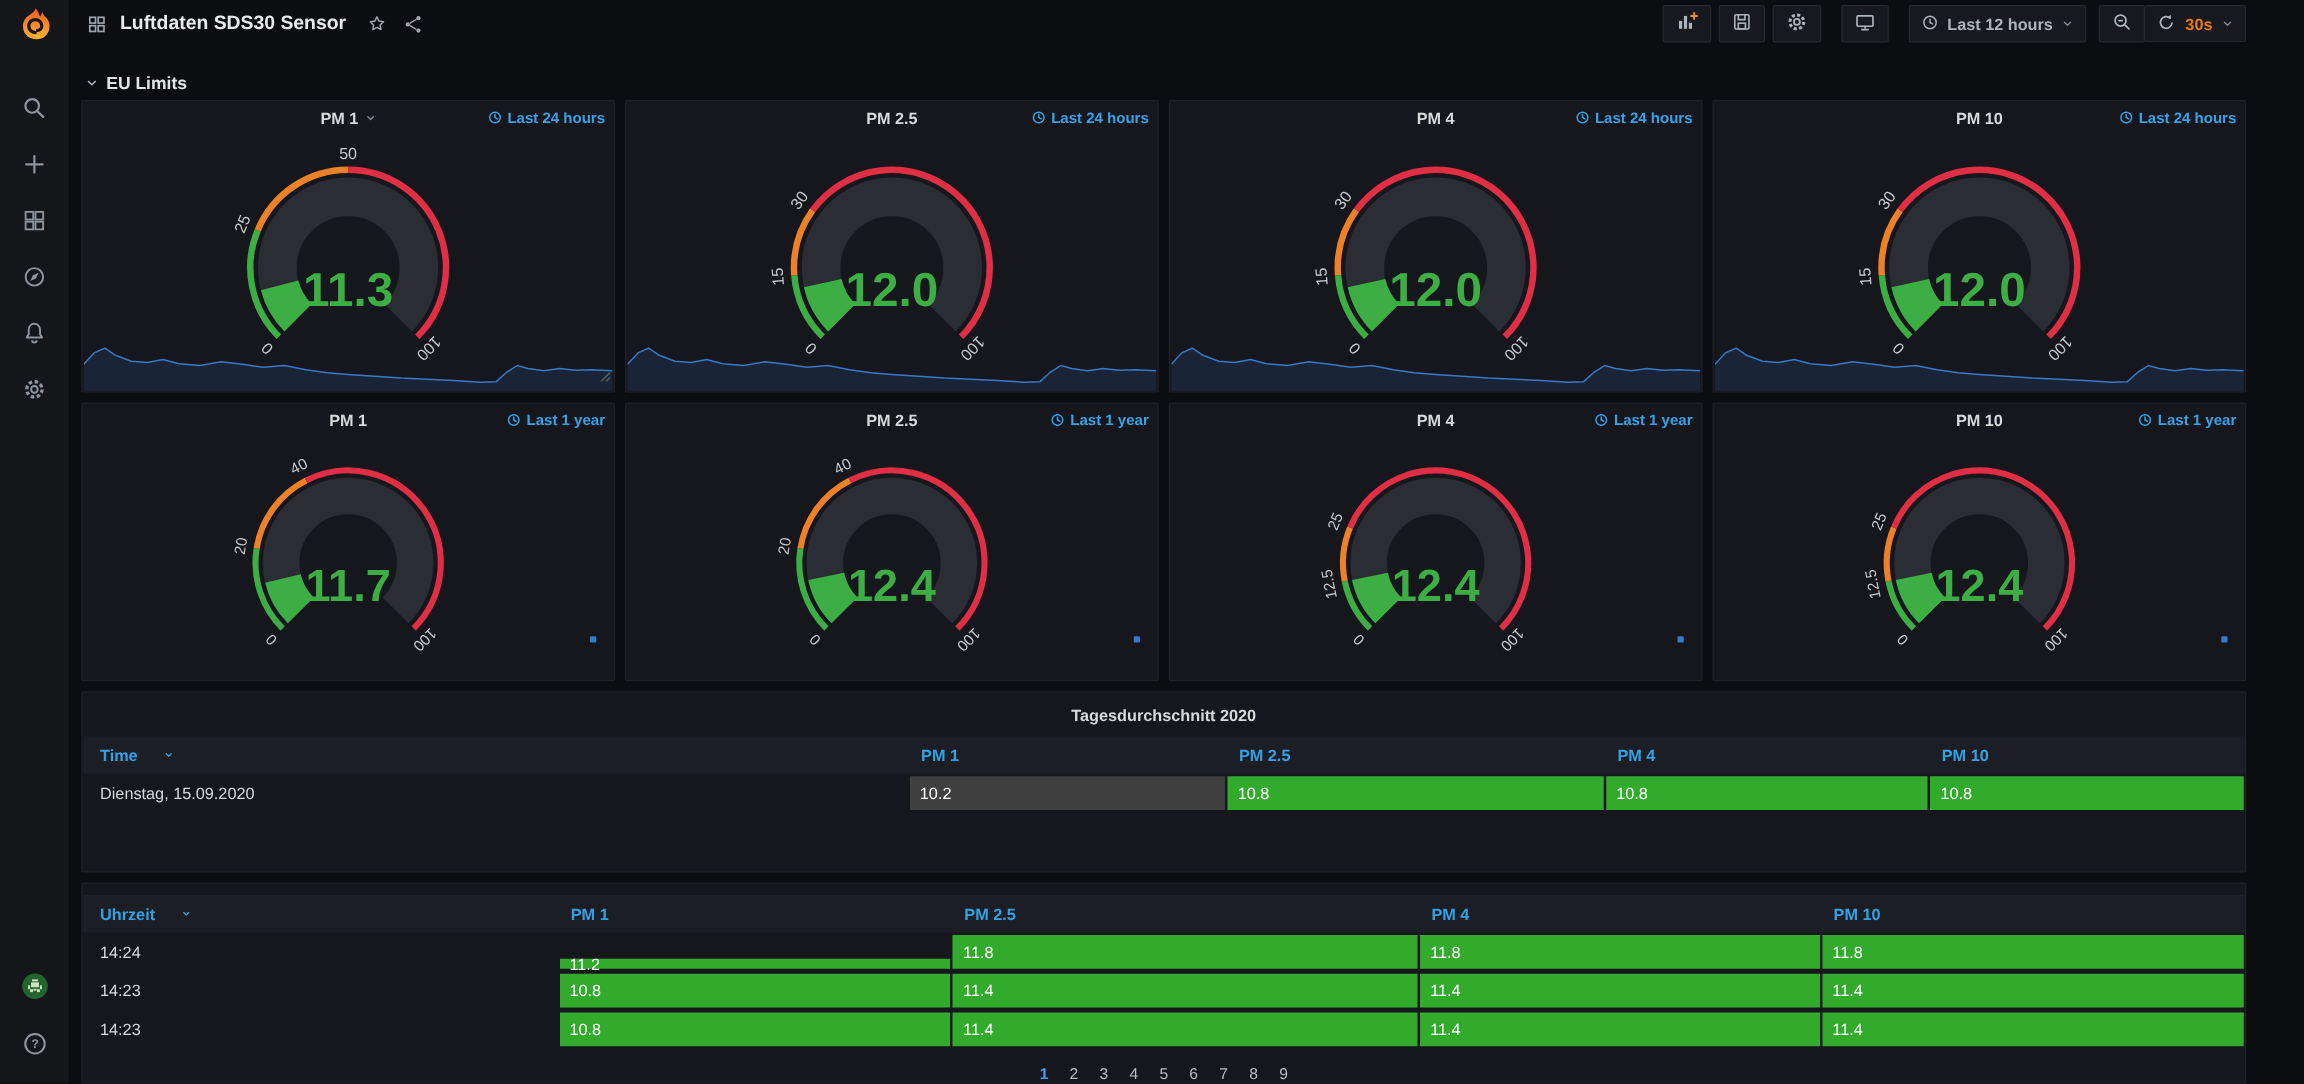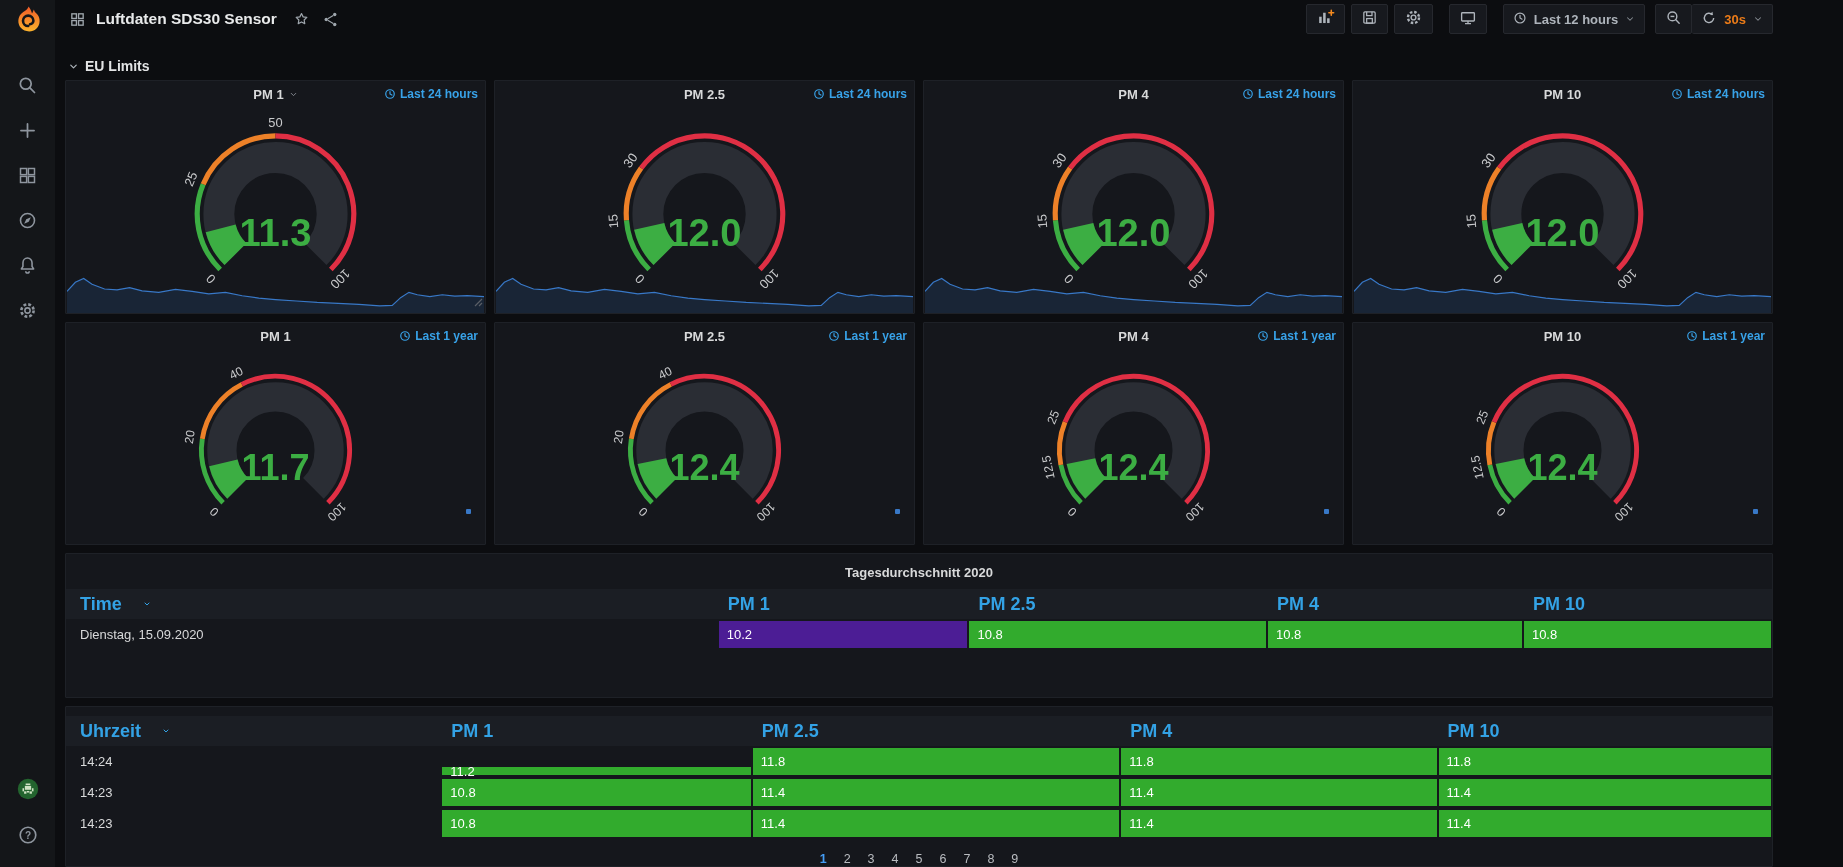--- a/index.html
+++ b/index.html
@@ -10,21 +10,21 @@
   .sidebar{width:55px;flex-shrink:0;background:#141619;display:flex;flex-direction:column;align-items:center;}
   .logo{margin-top:5px;cursor:pointer;}
   .side-menu{margin-top:34px;display:flex;flex-direction:column;gap:21px;align-items:center;}
   .side-item{color:#8e959e;cursor:pointer;display:flex;align-items:center;justify-content:center;width:30px;height:24px;}
   .side-item svg{width:21px;height:21px;}
   .side-spacer{flex:1;}
   .side-bottom{display:flex;flex-direction:column;gap:22px;align-items:center;margin-bottom:20px;color:#8e959e;}
   .side-bottom .side-item svg{width:22px;height:22px;}
 
   
-  .main{flex:1;display:flex;flex-direction:column;padding-right:70px;min-width:0;}
+  .main{flex:1;display:flex;flex-direction:column;padding-right:46px;min-width:0;}
 
   
   .navbar{height:38px;display:flex;align-items:center;padding-left:14px;flex-shrink:0;}
   .nav-icon{color:#9fa6ad;display:flex;align-items:center;}
   .dash-title{font-size:15.5px;font-weight:bold;color:#e9eaeb;margin:0 4px 0 10px;cursor:pointer;}
   .title-action{color:#9fa6ad;margin-left:12px;cursor:pointer;display:flex;align-items:center;}
   .nav-right{margin-left:auto;display:flex;align-items:center;}
   .nav-btn{display:flex;align-items:center;gap:7px;height:30px;padding:0 9px;background:#17191e;
     border:1px solid #26282e;border-radius:2px;color:#aeb4bb;font-size:13px;font-weight:bold;cursor:pointer;
     font-family:"Liberation Sans",sans-serif;}
@@ -55,21 +55,21 @@
   .spark{position:absolute;left:1px;bottom:0;width:calc(100% - 2px);height:48px;z-index:1;}
   .dot{position:absolute;right:14px;bottom:30px;width:5px;height:5px;background:#3878c7;z-index:3;border-radius:1px;}
   .resize-handle{position:absolute;right:2px;bottom:2px;z-index:4;cursor:nwse-resize;}
 
   
   .table-panel{display:flex;flex-direction:column;}
   .tp1{height:143px;flex-shrink:0;}
   .tp2{flex:1;min-height:0;}
   .table-title{text-align:center;font-size:13px;font-weight:bold;color:#d8d9da;padding-top:11px;flex-shrink:0;}
   .thead{display:flex;height:30px;align-items:center;background:#1b1e24;margin-top:9px;flex-shrink:0;}
-  .th{font-size:18px;font-weight:bold;color:#33a2e5;display:flex;align-items:center;gap:21px;cursor:pointer;box-sizing:border-box;}
+  .th{font-size:13px;font-weight:bold;color:#33a2e5;display:flex;align-items:center;gap:21px;cursor:pointer;box-sizing:border-box;}
   .th:first-child{padding-left:14px;}
   .th{padding-left:10px;}
   .tbody{flex:1;min-height:0;overflow:hidden;}
   .trow{display:flex;height:31px;align-items:stretch;}
   .td{box-sizing:border-box;display:flex;align-items:center;}
   .td-text{padding-left:14px;font-size:13px;color:#d8d9da;}
   .td-val{padding:2px 1px;}
   .td-val .cellfill{flex:1;height:100%;display:flex;align-items:center;padding-left:8px;
     color:#ffffff;font-size:13px;}
   .pagination{display:flex;justify-content:center;gap:17px;margin-top:6px;flex-shrink:0;}
@@ -577,21 +577,21 @@
               <span>PM 4</span>
             </div>
             <div class="th" style="width: 14.6%;">
               <span>PM 10</span>
             </div>
           </div>
           <div class="tbody">
             <div class="trow">
               <div class="td td-text" style="width: 38.2%;">Dienstag, 15.09.2020</div>
               <div class="td td-val" style="width: 14.7%;">
-                <div class="cellfill" style="background: #4c1d95;">10.2</div>
+                <div class="cellfill" style="background: #404040;">10.2</div>
               </div>
               <div class="td td-val" style="width: 17.5%;">
                 <div class="cellfill" style="background: rgb(50, 171, 45);">10.8</div>
               </div>
               <div class="td td-val" style="width: 15%;">
                 <div class="cellfill" style="background: rgb(50, 171, 45);">10.8</div>
               </div>
               <div class="td td-val" style="width: 14.6%;">
                 <div class="cellfill" style="background: rgb(50, 171, 45);">10.8</div>
               </div>

